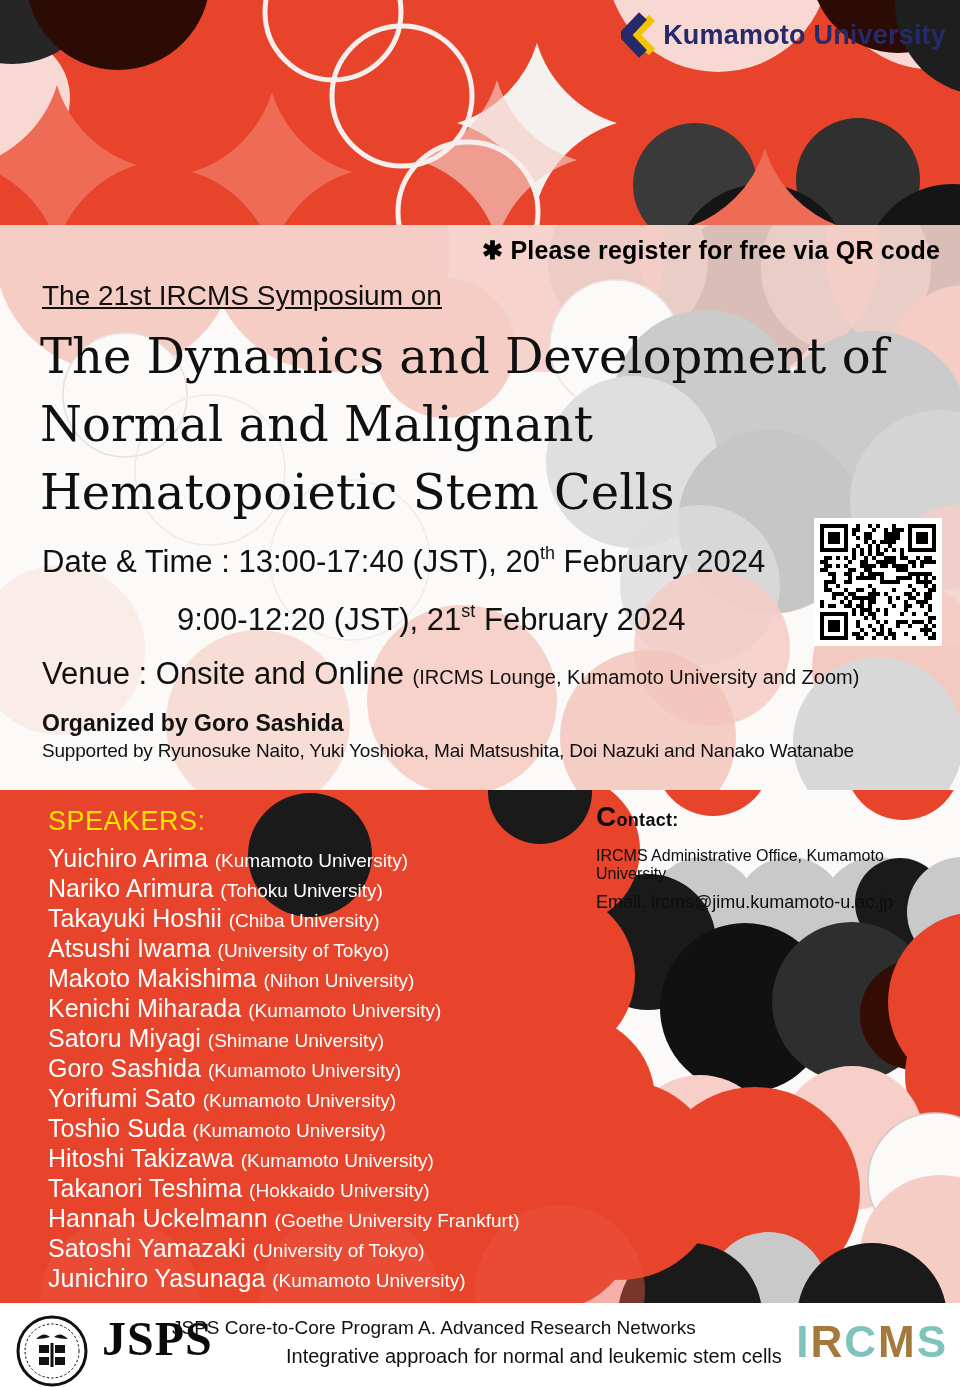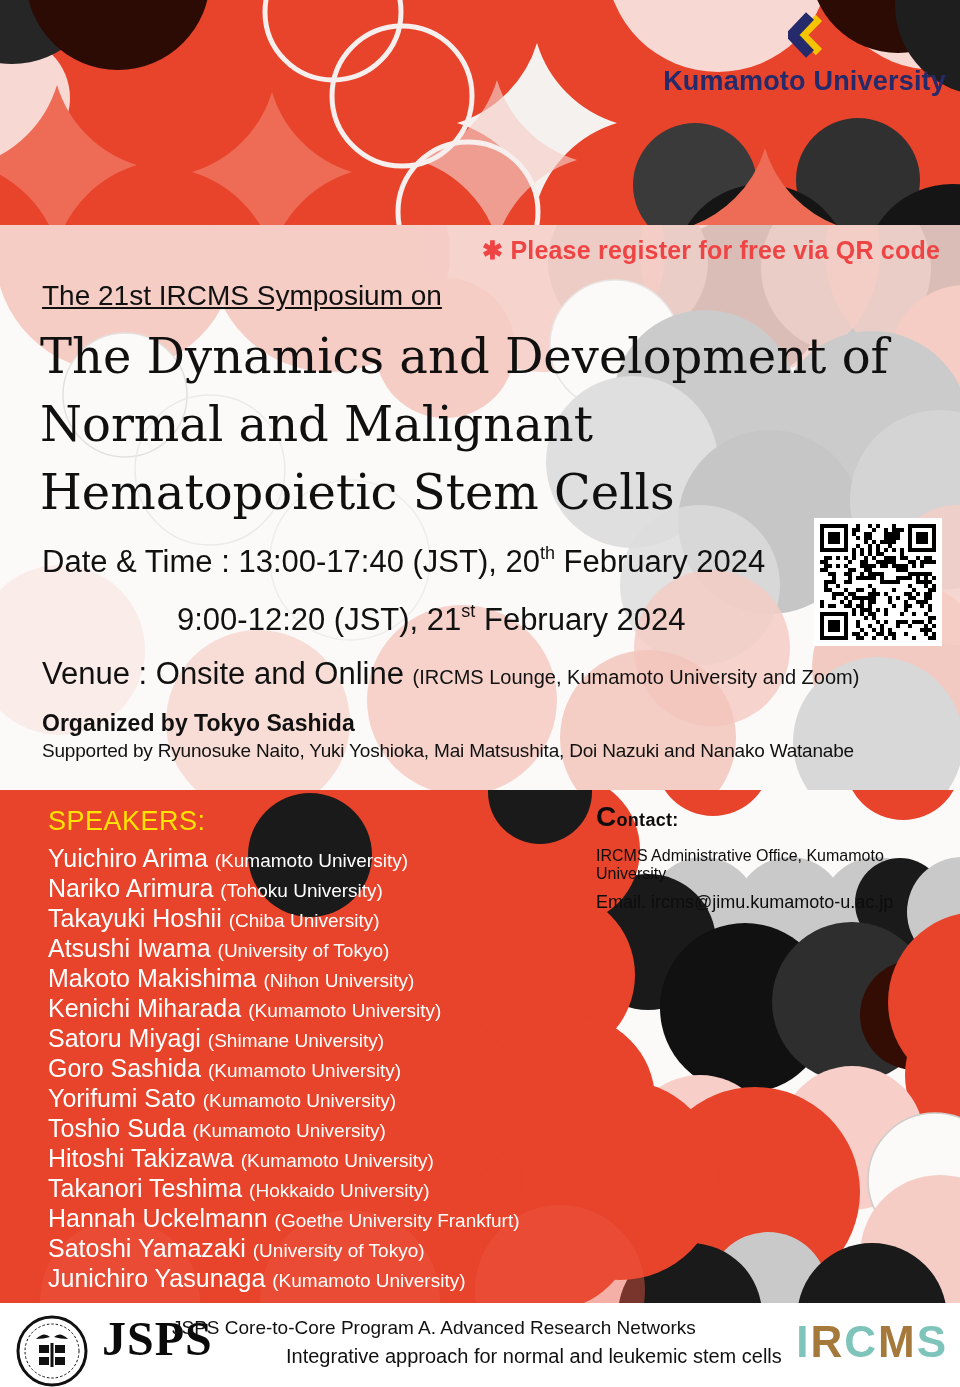--- a/index.html
+++ b/index.html
@@ -2,28 +2,28 @@
 <html><head>
 <meta charset="utf-8">
 <style>
   html,body{margin:0;padding:0;background:#888;}
   .poster{
     position:relative;width:960px;height:1387px;overflow:hidden;
     background:#FBFAF9;font-family:"Liberation Sans",sans-serif;
     margin:0 auto;
   }
   .bg{position:absolute;left:0;top:0;z-index:0;}
-  .layer{position:absolute;z-index:2;flex-direction:column;}
+  .layer{position:absolute;z-index:2;}
 
   
   .ku-badge{top:12px;right:14px;display:flex;align-items:center;gap:8px;}
   .ku-badge .ku-text{color:#252A6B;font-weight:bold;font-size:27px;letter-spacing:0.2px;}
 
   
-  .register{top:236px;right:20px;color:#ef4444;font-weight:bold;font-size:25px;letter-spacing:0.2px;}
+  .register{top:236px;right:20px;color:#000000;font-weight:bold;font-size:25px;letter-spacing:0.2px;}
 
   .kicker{top:280px;left:42px;color:#111;font-size:28px;text-decoration:underline;}
 
   .main-title{
     top:322px;left:40px;width:900px;
     font-family:"DejaVu Serif",serif;font-size:48px;line-height:68px;color:#101010;
     white-space:pre-line;letter-spacing:0px;
   }
 
   .dt1{top:544px;left:42px;font-size:31px;color:#111;}
@@ -211,21 +211,21 @@
   <div class="layer dt2"><span>9:00-12:20 (JST), 21</span><sup>st</sup><span> February 2024</span></div>
 
   <div class="layer venue"><span>Venue : Onsite and Online </span><span class="venue-detail">(IRCMS Lounge, Kumamoto University and Zoom)</span></div>
 
   <div class="layer qr">
     <svg id="qr-svg" width="116" height="116" viewBox="0 0 116 116">
         <path d="M36 0h4v4h-4ZM48 0h4v4h-4ZM56 0h4v4h-4ZM72 0h4v4h-4ZM32 4h4v4h-4ZM36 4h4v4h-4ZM52 4h4v4h-4ZM64 4h4v4h-4ZM72 4h4v4h-4ZM76 4h4v4h-4ZM80 4h4v4h-4ZM32 8h4v4h-4ZM44 8h4v4h-4ZM48 8h4v4h-4ZM64 8h4v4h-4ZM68 8h4v4h-4ZM72 8h4v4h-4ZM76 8h4v4h-4ZM36 12h4v4h-4ZM44 12h4v4h-4ZM48 12h4v4h-4ZM64 12h4v4h-4ZM68 12h4v4h-4ZM72 12h4v4h-4ZM76 12h4v4h-4ZM44 16h4v4h-4ZM52 16h4v4h-4ZM60 16h4v4h-4ZM64 16h4v4h-4ZM68 16h4v4h-4ZM72 16h4v4h-4ZM36 20h4v4h-4ZM48 20h4v4h-4ZM56 20h4v4h-4ZM68 20h4v4h-4ZM32 24h4v4h-4ZM40 24h4v4h-4ZM48 24h4v4h-4ZM56 24h4v4h-4ZM64 24h4v4h-4ZM72 24h4v4h-4ZM80 24h4v4h-4ZM32 28h4v4h-4ZM40 28h4v4h-4ZM48 28h4v4h-4ZM56 28h4v4h-4ZM60 28h4v4h-4ZM80 28h4v4h-4ZM4 32h4v4h-4ZM8 32h4v4h-4ZM16 32h4v4h-4ZM24 32h4v4h-4ZM32 32h4v4h-4ZM44 32h4v4h-4ZM52 32h4v4h-4ZM64 32h4v4h-4ZM68 32h4v4h-4ZM72 32h4v4h-4ZM80 32h4v4h-4ZM84 32h4v4h-4ZM96 32h4v4h-4ZM104 32h4v4h-4ZM108 32h4v4h-4ZM0 36h4v4h-4ZM4 36h4v4h-4ZM28 36h4v4h-4ZM40 36h4v4h-4ZM44 36h4v4h-4ZM56 36h4v4h-4ZM60 36h4v4h-4ZM64 36h4v4h-4ZM68 36h4v4h-4ZM72 36h4v4h-4ZM88 36h4v4h-4ZM92 36h4v4h-4ZM100 36h4v4h-4ZM104 36h4v4h-4ZM108 36h4v4h-4ZM112 36h4v4h-4ZM4 40h4v4h-4ZM8 40h4v4h-4ZM16 40h4v4h-4ZM24 40h4v4h-4ZM40 40h4v4h-4ZM44 40h4v4h-4ZM48 40h4v4h-4ZM52 40h4v4h-4ZM60 40h4v4h-4ZM64 40h4v4h-4ZM72 40h4v4h-4ZM76 40h4v4h-4ZM80 40h4v4h-4ZM84 40h4v4h-4ZM92 40h4v4h-4ZM100 40h4v4h-4ZM0 44h4v4h-4ZM4 44h4v4h-4ZM28 44h4v4h-4ZM32 44h4v4h-4ZM44 44h4v4h-4ZM48 44h4v4h-4ZM76 44h4v4h-4ZM80 44h4v4h-4ZM84 44h4v4h-4ZM8 48h4v4h-4ZM12 48h4v4h-4ZM24 48h4v4h-4ZM28 48h4v4h-4ZM40 48h4v4h-4ZM48 48h4v4h-4ZM52 48h4v4h-4ZM56 48h4v4h-4ZM60 48h4v4h-4ZM88 48h4v4h-4ZM92 48h4v4h-4ZM96 48h4v4h-4ZM100 48h4v4h-4ZM104 48h4v4h-4ZM108 48h4v4h-4ZM12 52h4v4h-4ZM28 52h4v4h-4ZM36 52h4v4h-4ZM40 52h4v4h-4ZM44 52h4v4h-4ZM48 52h4v4h-4ZM52 52h4v4h-4ZM60 52h4v4h-4ZM76 52h4v4h-4ZM80 52h4v4h-4ZM84 52h4v4h-4ZM88 52h4v4h-4ZM96 52h4v4h-4ZM104 52h4v4h-4ZM112 52h4v4h-4ZM4 56h4v4h-4ZM8 56h4v4h-4ZM12 56h4v4h-4ZM24 56h4v4h-4ZM28 56h4v4h-4ZM60 56h4v4h-4ZM64 56h4v4h-4ZM68 56h4v4h-4ZM72 56h4v4h-4ZM76 56h4v4h-4ZM96 56h4v4h-4ZM100 56h4v4h-4ZM104 56h4v4h-4ZM108 56h4v4h-4ZM4 60h4v4h-4ZM16 60h4v4h-4ZM48 60h4v4h-4ZM88 60h4v4h-4ZM104 60h4v4h-4ZM112 60h4v4h-4ZM4 64h4v4h-4ZM8 64h4v4h-4ZM24 64h4v4h-4ZM36 64h4v4h-4ZM40 64h4v4h-4ZM52 64h4v4h-4ZM72 64h4v4h-4ZM92 64h4v4h-4ZM108 64h4v4h-4ZM112 64h4v4h-4ZM12 68h4v4h-4ZM16 68h4v4h-4ZM20 68h4v4h-4ZM28 68h4v4h-4ZM32 68h4v4h-4ZM48 68h4v4h-4ZM52 68h4v4h-4ZM56 68h4v4h-4ZM64 68h4v4h-4ZM84 68h4v4h-4ZM88 68h4v4h-4ZM96 68h4v4h-4ZM104 68h4v4h-4ZM108 68h4v4h-4ZM12 72h4v4h-4ZM24 72h4v4h-4ZM32 72h4v4h-4ZM36 72h4v4h-4ZM40 72h4v4h-4ZM44 72h4v4h-4ZM48 72h4v4h-4ZM52 72h4v4h-4ZM68 72h4v4h-4ZM76 72h4v4h-4ZM88 72h4v4h-4ZM92 72h4v4h-4ZM104 72h4v4h-4ZM108 72h4v4h-4ZM0 76h4v4h-4ZM20 76h4v4h-4ZM28 76h4v4h-4ZM40 76h4v4h-4ZM48 76h4v4h-4ZM52 76h4v4h-4ZM68 76h4v4h-4ZM84 76h4v4h-4ZM96 76h4v4h-4ZM100 76h4v4h-4ZM104 76h4v4h-4ZM0 80h4v4h-4ZM8 80h4v4h-4ZM12 80h4v4h-4ZM24 80h4v4h-4ZM28 80h4v4h-4ZM36 80h4v4h-4ZM40 80h4v4h-4ZM48 80h4v4h-4ZM72 80h4v4h-4ZM84 80h4v4h-4ZM88 80h4v4h-4ZM100 80h4v4h-4ZM108 80h4v4h-4ZM32 84h4v4h-4ZM40 84h4v4h-4ZM44 84h4v4h-4ZM48 84h4v4h-4ZM56 84h4v4h-4ZM64 84h4v4h-4ZM84 84h4v4h-4ZM108 84h4v4h-4ZM32 88h4v4h-4ZM40 88h4v4h-4ZM48 88h4v4h-4ZM52 88h4v4h-4ZM64 88h4v4h-4ZM80 88h4v4h-4ZM92 88h4v4h-4ZM104 88h4v4h-4ZM44 92h4v4h-4ZM52 92h4v4h-4ZM108 92h4v4h-4ZM112 92h4v4h-4ZM36 96h4v4h-4ZM56 96h4v4h-4ZM64 96h4v4h-4ZM76 96h4v4h-4ZM80 96h4v4h-4ZM84 96h4v4h-4ZM92 96h4v4h-4ZM96 96h4v4h-4ZM100 96h4v4h-4ZM108 96h4v4h-4ZM36 100h4v4h-4ZM48 100h4v4h-4ZM60 100h4v4h-4ZM76 100h4v4h-4ZM88 100h4v4h-4ZM104 100h4v4h-4ZM112 100h4v4h-4ZM40 104h4v4h-4ZM52 104h4v4h-4ZM60 104h4v4h-4ZM68 104h4v4h-4ZM100 104h4v4h-4ZM104 104h4v4h-4ZM108 104h4v4h-4ZM32 108h4v4h-4ZM36 108h4v4h-4ZM44 108h4v4h-4ZM56 108h4v4h-4ZM60 108h4v4h-4ZM68 108h4v4h-4ZM72 108h4v4h-4ZM84 108h4v4h-4ZM104 108h4v4h-4ZM112 108h4v4h-4ZM36 112h4v4h-4ZM40 112h4v4h-4ZM52 112h4v4h-4ZM64 112h4v4h-4ZM72 112h4v4h-4ZM92 112h4v4h-4ZM108 112h4v4h-4ZM112 112h4v4h-4ZM0 0h28v4h-28Z M0 24h28v4h-28ZM0 4h4v20h-4Z M24 4h4v20h-4ZM8 8h12v12h-12ZM88 0h28v4h-28Z M88 24h28v4h-28ZM88 4h4v20h-4Z M112 4h4v20h-4ZM96 8h12v12h-12ZM0 88h28v4h-28Z M0 112h28v4h-28ZM0 92h4v20h-4Z M24 92h4v20h-4ZM8 96h12v12h-12Z" fill="#000"></path>
       </svg>
   </div>
 
-  <div class="layer organized">Organized by Tokyo Sashida</div>
+  <div class="layer organized">Organized by Goro Sashida</div>
   <div class="layer supported">Supported by Ryunosuke Naito, Yuki Yoshioka, Mai Matsushita, Doi Nazuki and Nanako Watanabe</div>
 
   <div class="layer speakers-heading">SPEAKERS:</div>
   <div class="layer speakers-list" id="speakers-list">
       <div class="speaker-row"><span class="speaker-name">Yuichiro Arima</span><span class="speaker-aff">(Kumamoto University)</span></div>
       <div class="speaker-row"><span class="speaker-name">Nariko Arimura</span><span class="speaker-aff">(Tohoku University)</span></div>
       <div class="speaker-row"><span class="speaker-name">Takayuki Hoshii</span><span class="speaker-aff">(Chiba University)</span></div>
       <div class="speaker-row"><span class="speaker-name">Atsushi Iwama</span><span class="speaker-aff">(University of Tokyo)</span></div>
       <div class="speaker-row"><span class="speaker-name">Makoto Makishima</span><span class="speaker-aff">(Nihon University)</span></div>
       <div class="speaker-row"><span class="speaker-name">Kenichi Miharada</span><span class="speaker-aff">(Kumamoto University)</span></div>

